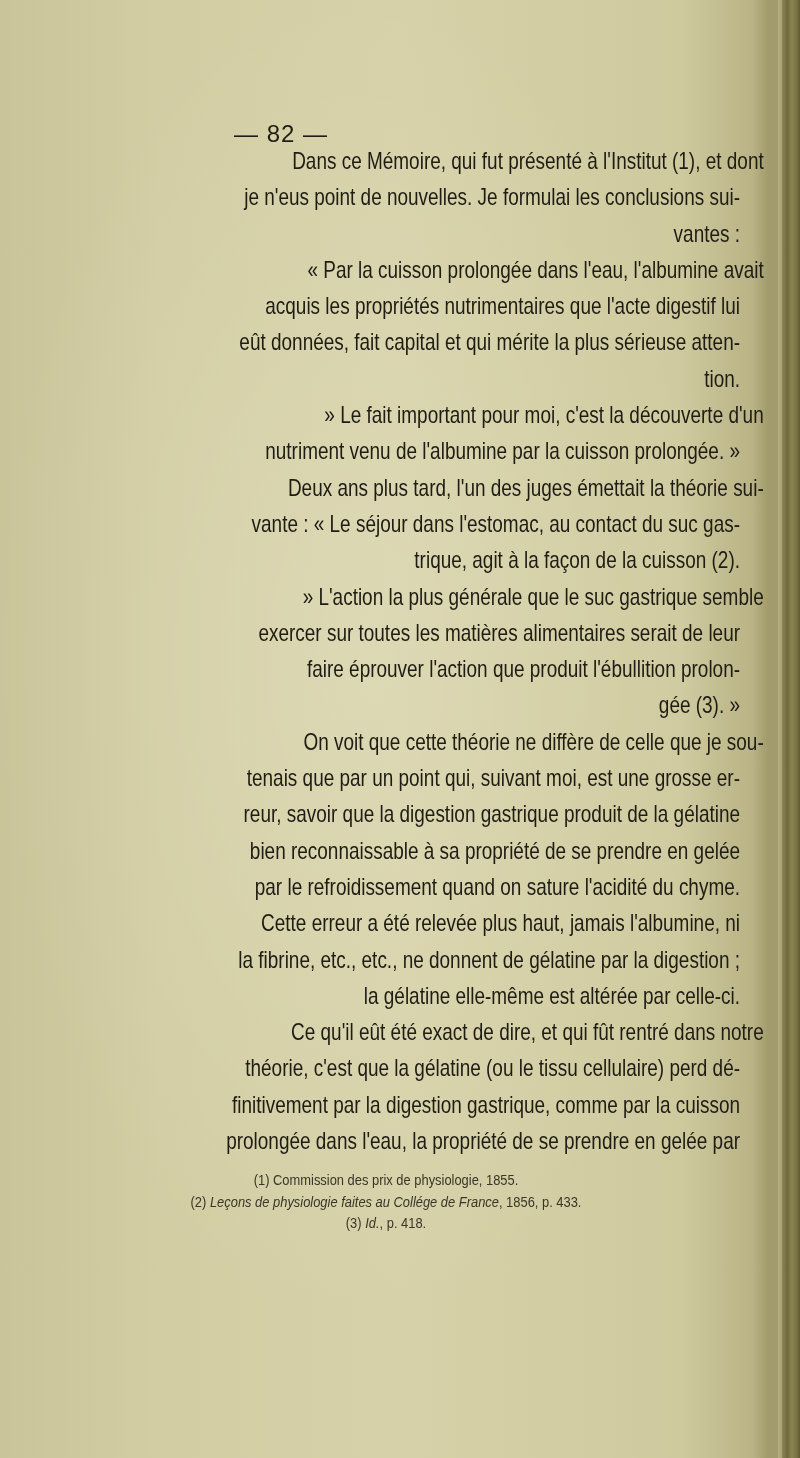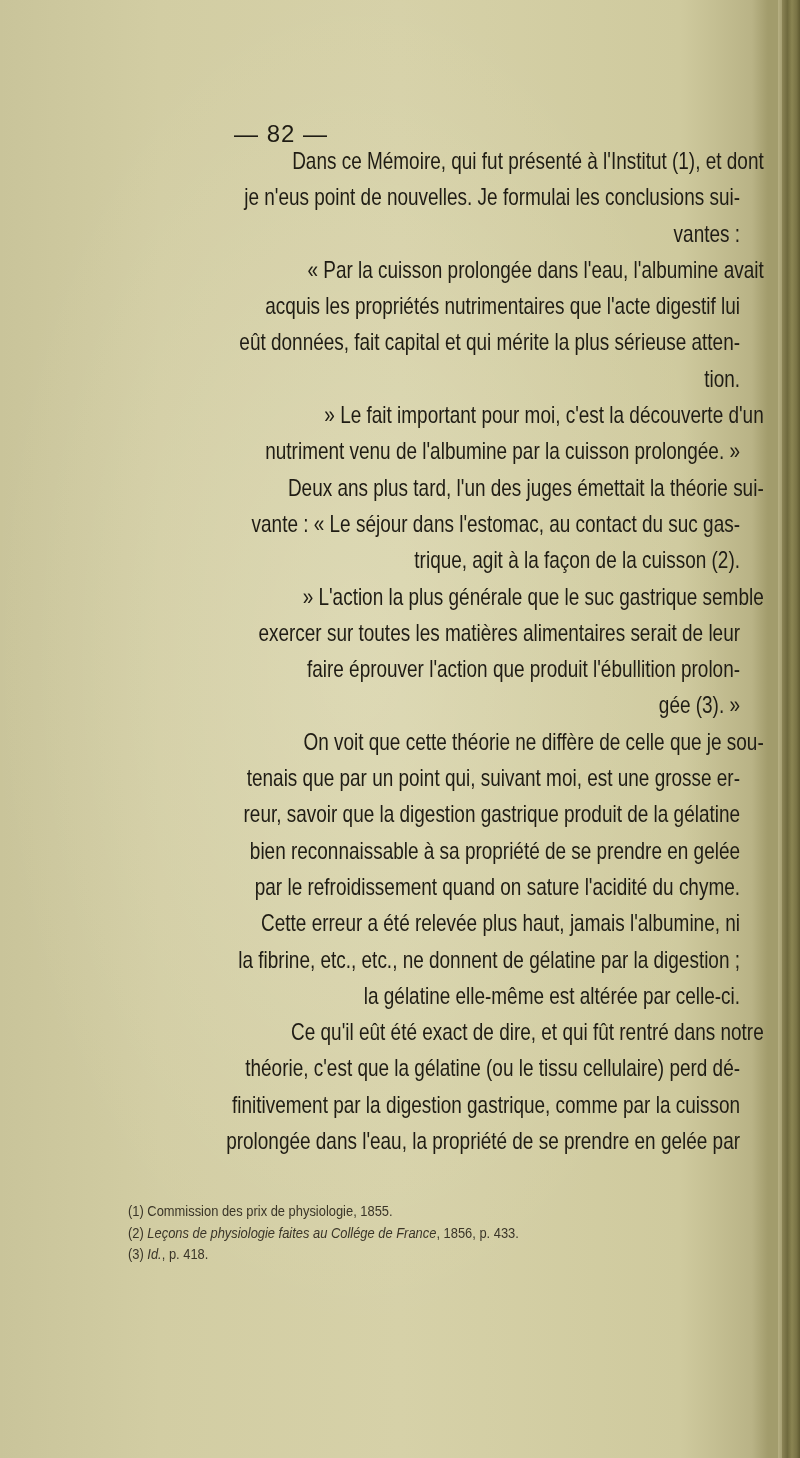--- a/index.html
+++ b/index.html
@@ -62,23 +62,24 @@
       font-family: "Liberation Sans", "DejaVu Sans", sans-serif;
       transform-origin: left center;
       transform: scaleX(0.79);
       width: 800px;
     }
     .line.indent {
       padding-left: 30px;
     }
     .footnotes {
       position: absolute;
-      top: 1200px;
+      top: 1169px;
       left: 128px;
       width: 600px;
+      text-align: center;
     }
     .fn {
       height: 21.5px;
       line-height: 21.5px;
       font-size: 15px;
       white-space: nowrap;
       font-family: "Liberation Sans", "DejaVu Sans", sans-serif;
       color: #3a3528;
       transform-origin: left center;
       transform: scaleX(0.86);

